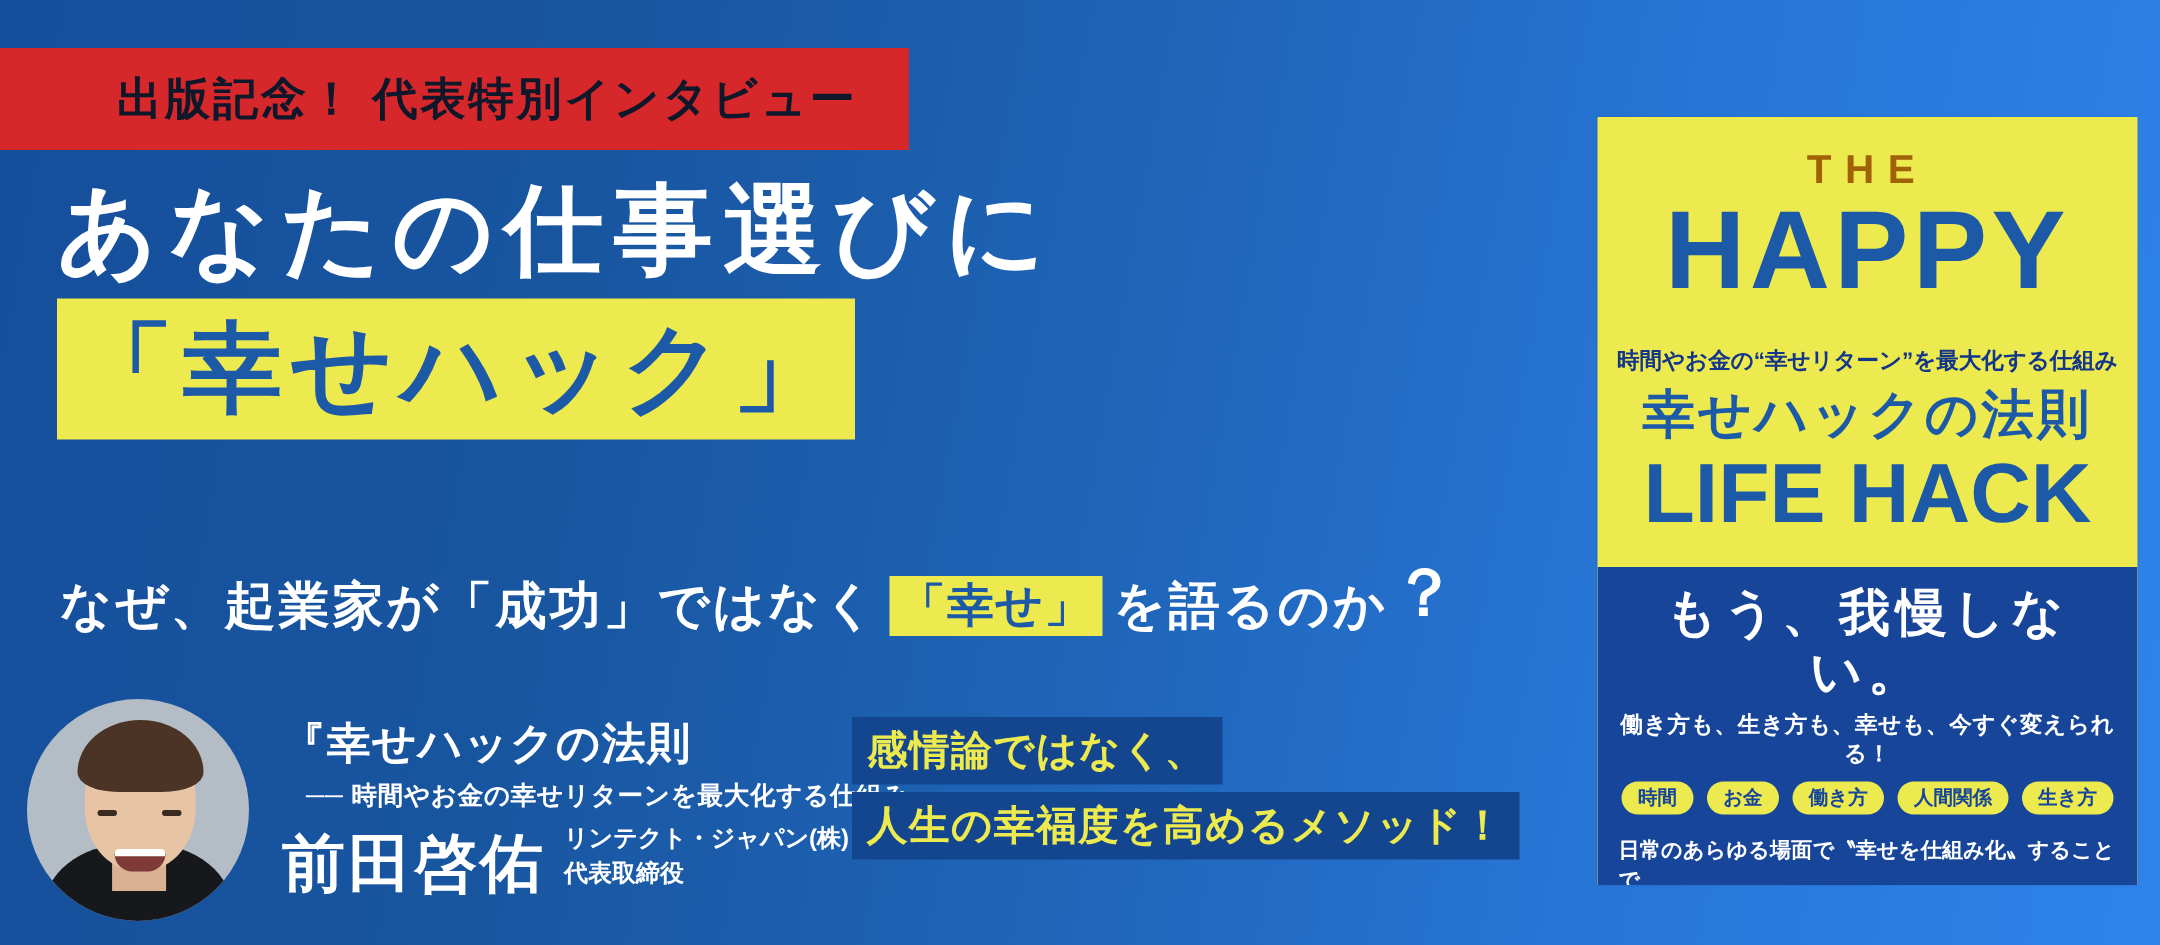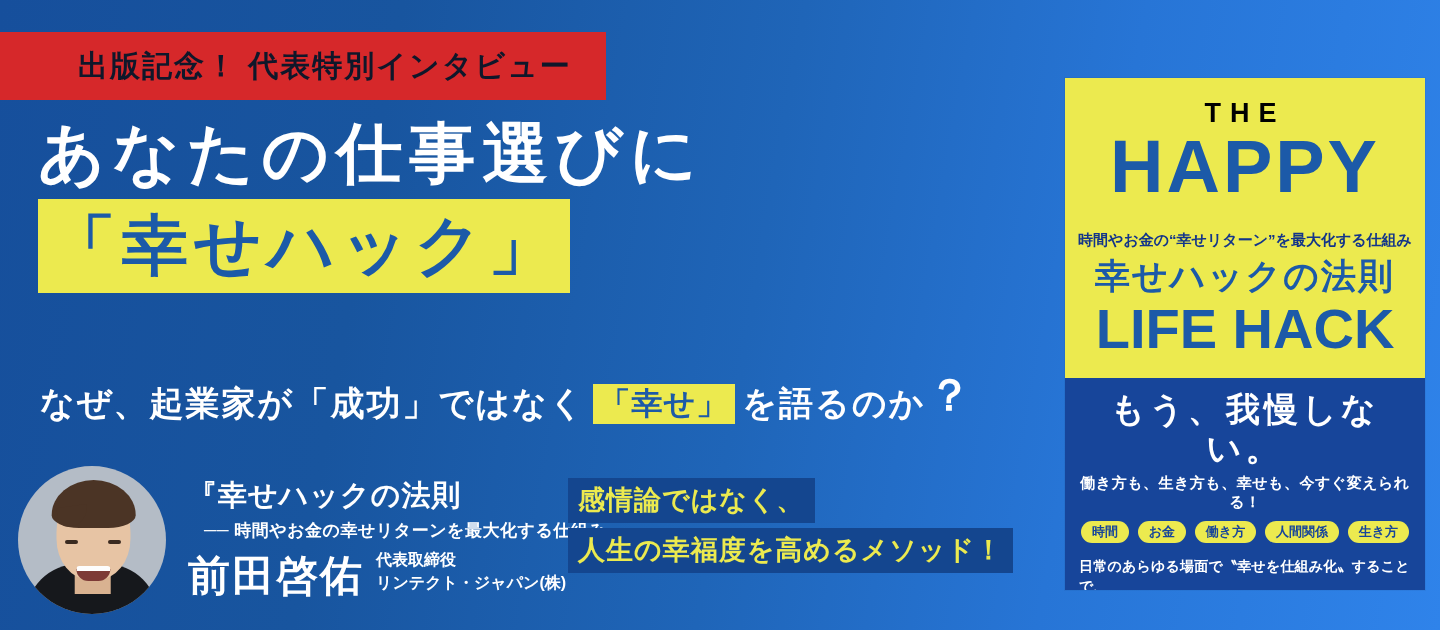--- a/index.html
+++ b/index.html
@@ -170,21 +170,21 @@
 
   
   .cover {
     position: absolute; left: 1065px; top: 78px;
     width: 360px; height: 512px;
     background: #ecea4f;
     box-shadow: 0 0 0 1px rgba(0,0,0,0.04);
     overflow: hidden;
   }
   .cv-the {
-    text-align: center; color: #000000;
+    text-align: center; color: #a16207;
     font-size: 27px; font-weight: bold;
     letter-spacing: 9px; margin-top: 20px;
   }
   .cv-happy {
     text-align: center; color: #1c5aa8;
     font-size: 74px; font-weight: bold;
     letter-spacing: 3px; line-height: 0.97; margin-top: 2px;
   }
   .cv-kicker {
     text-align: center; color: #13358a;
@@ -262,22 +262,22 @@
       <div class="av-eye-l"></div>
       <div class="av-eye-r"></div>
       <div class="av-mouth"></div>
     </div>
     <div class="author-text">
       <div class="book-title">『幸せハックの法則</div>
       <div class="book-sub">── 時間やお金の幸せリターンを最大化する仕組み』</div>
       <div class="name-row">
         <div class="author-name">前田啓佑</div>
         <div class="author-company">
+          <div>リンテクト・ジャパン(株)</div>
           <div>代表取締役</div>
-          <div>リンテクト・ジャパン(株)</div>
         </div>
       </div>
     </div>
   </div>
 
   <div class="copy-block">
     <div><span class="copy-line">感情論ではなく、</span></div>
     <div><span class="copy-line">人生の幸福度を高めるメソッド！</span></div>
   </div>
 

